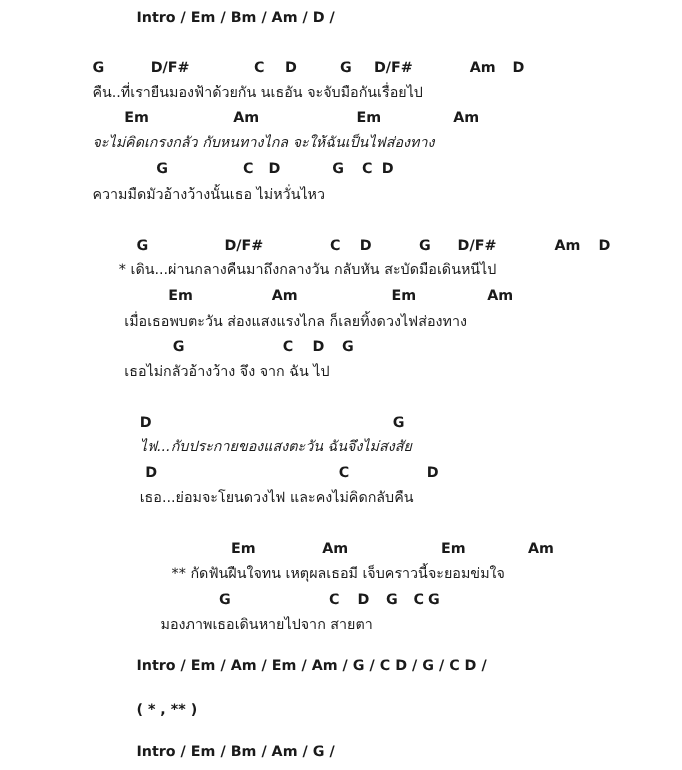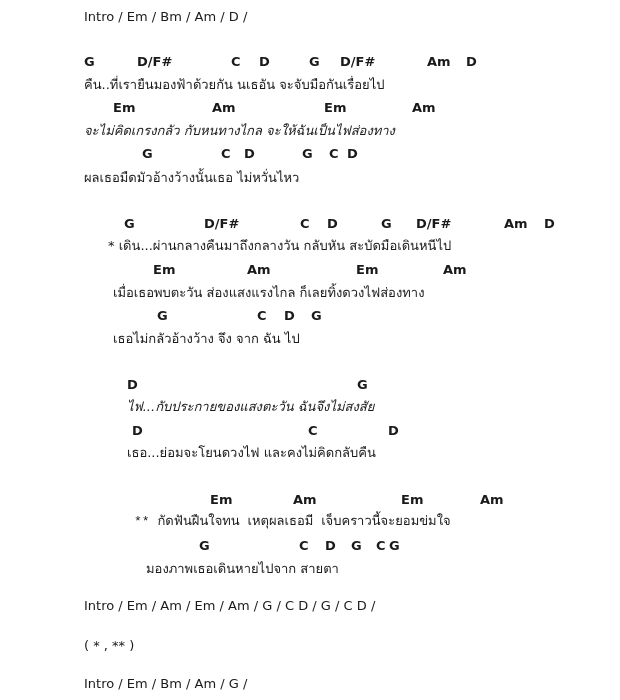--- a/index.html
+++ b/index.html
@@ -1,19 +1,19 @@
 <!DOCTYPE html>
 <html><head>
 <meta charset="utf-8">
 <style>
   html, body { margin: 0; padding: 0; background: #ffffff; }
   body { width: 620px; height: 700px; position: relative; overflow: hidden;
          font-family: "DejaVu Sans", "Liberation Sans", sans-serif; color: #1a1a1a; }
   .line { position: absolute; white-space: nowrap; font-size: 13px; line-height: 16px; }
-  .section { font-weight: normal; }
+  .section { font-weight: bold; margin-left: 40px; }
   .chord { position: absolute; font-weight: bold; font-size: 13px; line-height: 16px; white-space: nowrap; }
   .lyric { font-size: 13px; }
 </style>
 </head>
 <body>
 
 <div>
 
   <div class="line section" style="left:84px; top:9px;">Intro  / Em / Bm / Am / D /</div>
 
@@ -39,21 +39,21 @@
     <div class="line lyric" style="left:84px; top:123px;font-style:italic;">จะไม่คิดเกรงกลัว กับหนทางไกล  จะให้ฉันเป็นไฟส่องทาง</div>
 
     <div>
       <span class="chord" style="left:142px; top:146px;">G</span>
       <span class="chord" style="left:221px; top:146px;">C</span>
       <span class="chord" style="left:244px; top:146px;">D</span>
       <span class="chord" style="left:302px; top:146px;">G</span>
       <span class="chord" style="left:329px; top:146px;">C</span>
       <span class="chord" style="left:347px; top:146px;">D</span>
     </div>
-    <div class="line lyric" style="left:84px; top:170px;">ผลเธอมืดมัวอ้างว้างนั้นเธอ   ไม่หวั่นไหว</div>
+    <div class="line lyric" style="left:84px; top:170px;">ความมืดมัวอ้างว้างนั้นเธอ   ไม่หวั่นไหว</div>
   </div>
 
   <div>
     <div>
       <span class="chord" style="left:124px; top:216px;">G</span>
       <span class="chord" style="left:204px; top:216px;">D/F#</span>
       <span class="chord" style="left:300px; top:216px;">C</span>
       <span class="chord" style="left:327px; top:216px;">D</span>
       <span class="chord" style="left:381px; top:216px;">G</span>
       <span class="chord" style="left:416px; top:216px;">D/F#</span>
@@ -94,21 +94,21 @@
     <div class="line lyric" style="left:127px; top:445px;">เธอ...ย่อมจะโยนดวงไฟ  และคงไม่คิดกลับคืน</div>
   </div>
 
   <div>
     <div>
       <span class="chord" style="left:210px; top:492px;">Em</span>
       <span class="chord" style="left:293px; top:492px;">Am</span>
       <span class="chord" style="left:401px; top:492px;">Em</span>
       <span class="chord" style="left:480px; top:492px;">Am</span>
     </div>
-    <div class="line lyric" style="left:134px; top:514px;font-family:Liberation Mono, monospace;">** กัดฟันฝืนใจทน  เหตุผลเธอมี  เจ็บคราวนี้จะยอมข่มใจ</div>
+    <div class="line lyric" style="left:156px; top:514px;">** กัดฟันฝืนใจทน  เหตุผลเธอมี  เจ็บคราวนี้จะยอมข่มใจ</div>
 
     <div>
       <span class="chord" style="left:199px; top:538px;">G</span>
       <span class="chord" style="left:299px; top:538px;">C</span>
       <span class="chord" style="left:325px; top:538px;">D</span>
       <span class="chord" style="left:351px; top:538px;">G</span>
       <span class="chord" style="left:376px; top:538px;">C</span>
       <span class="chord" style="left:389px; top:538px;">G</span>
     </div>
     <div class="line lyric" style="left:146px; top:561px;">มองภาพเธอเดินหายไปจาก สายตา</div>

